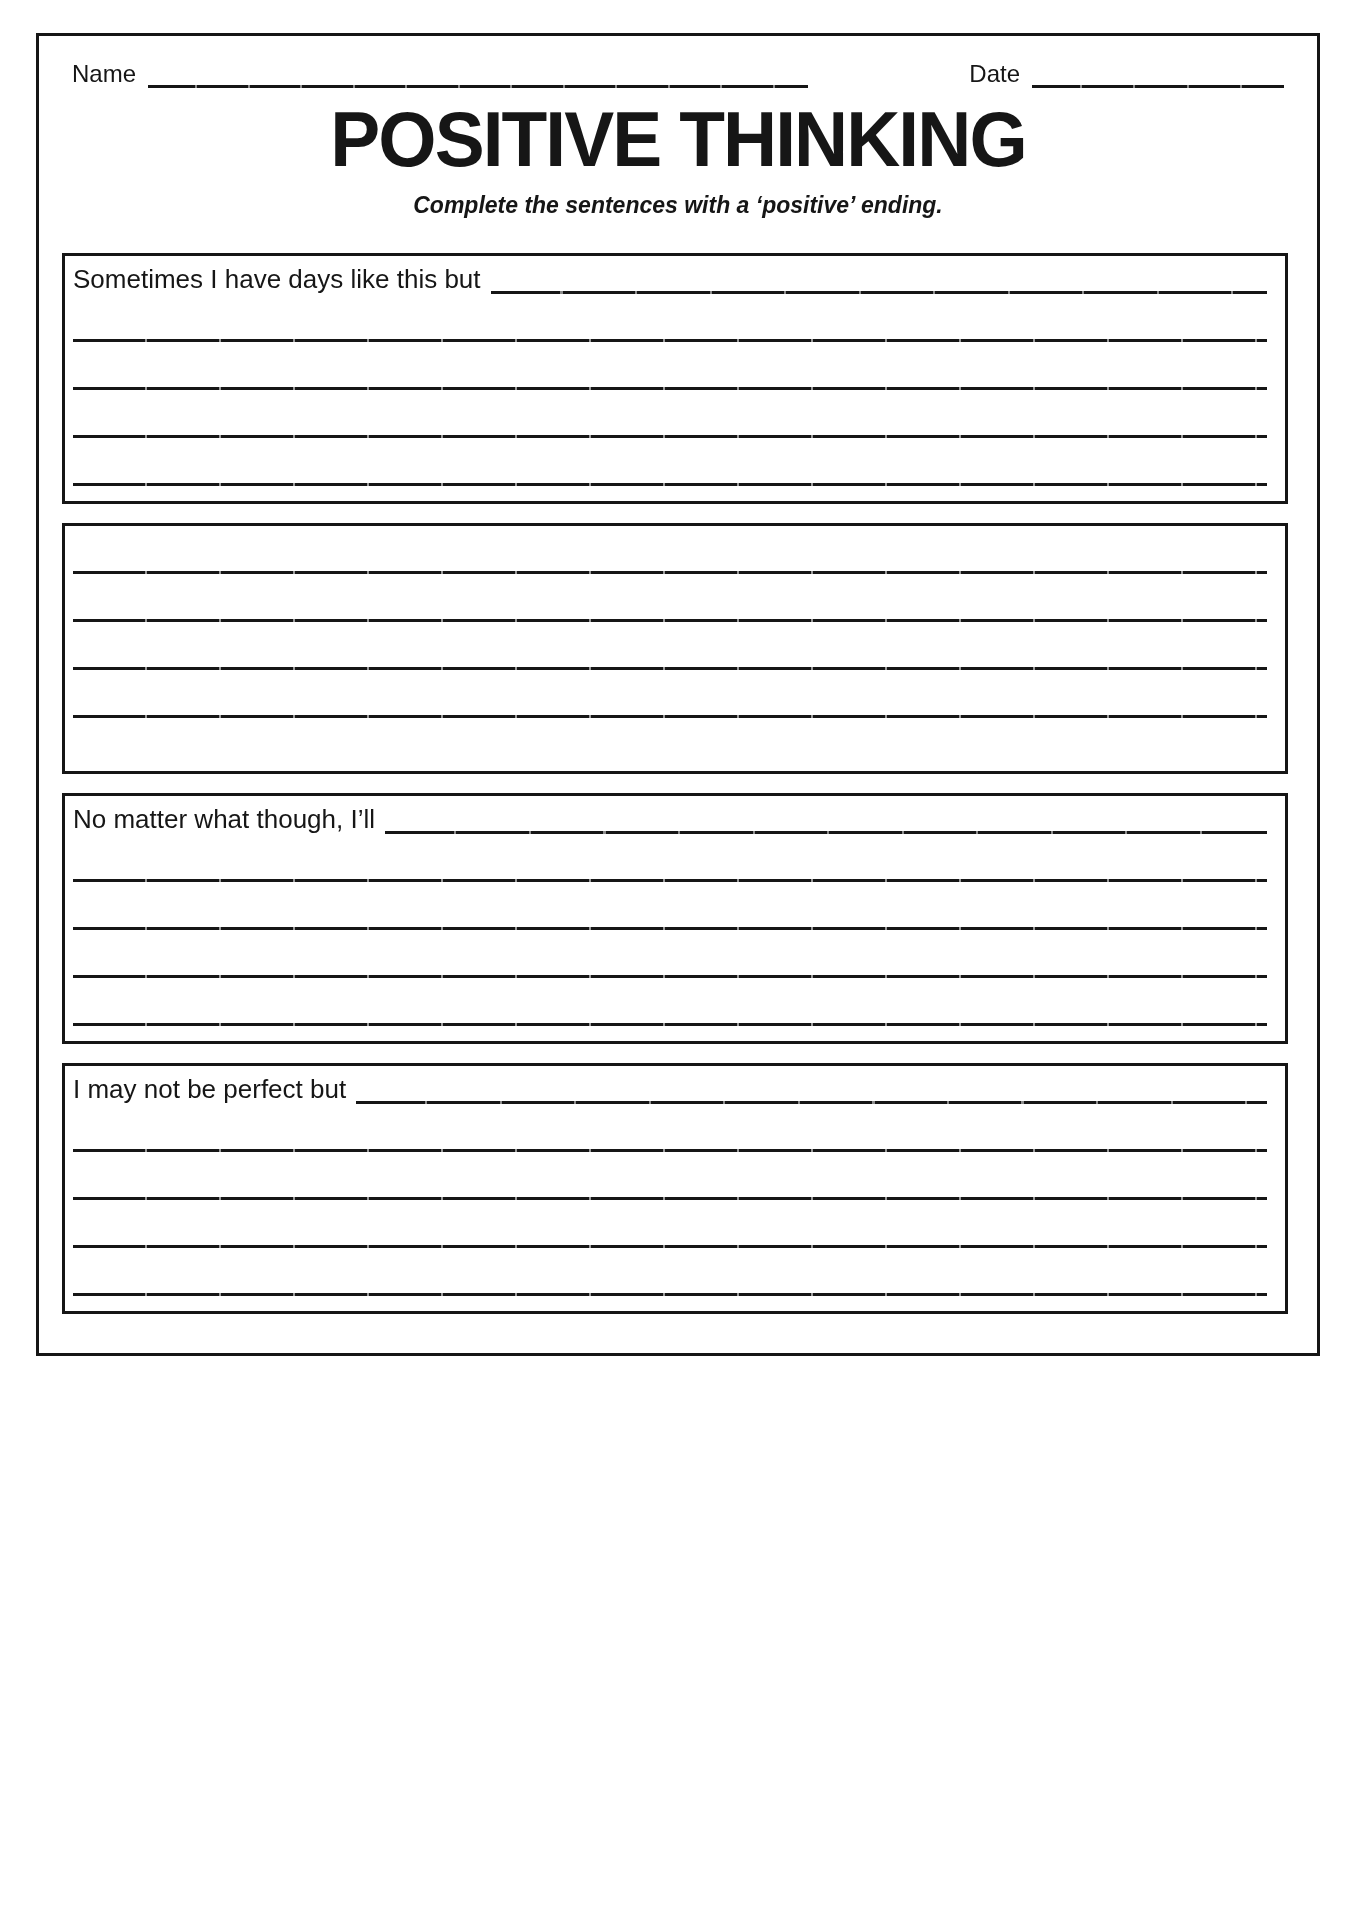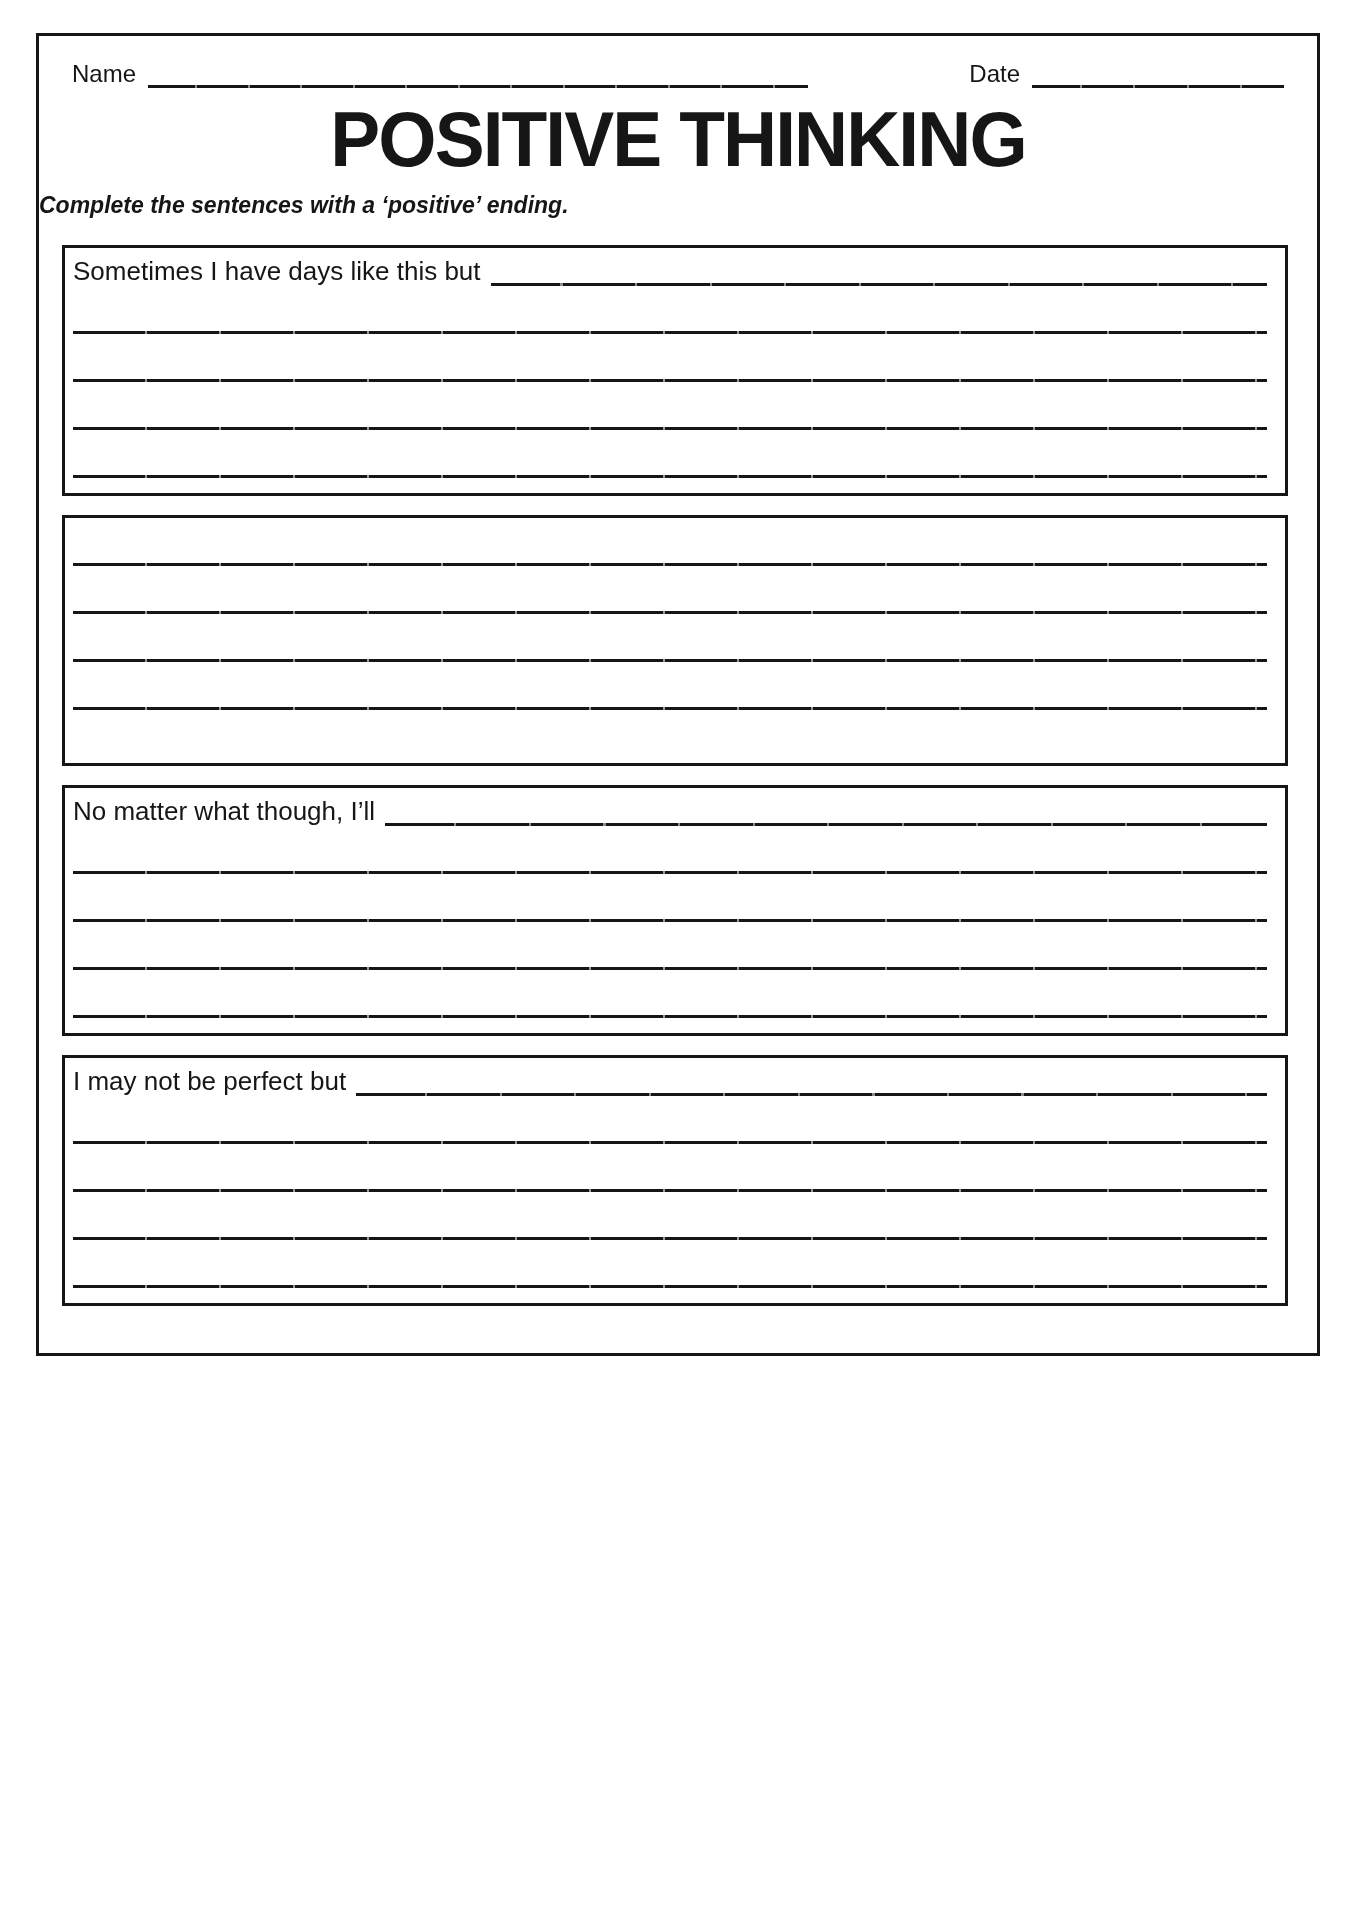--- a/index.html
+++ b/index.html
@@ -46,29 +46,29 @@
   .title {
     text-align: center;
     font-size: 78px;
     font-weight: 700;
     letter-spacing: -2px;
     line-height: 1;
     margin-top: 12px;
     transform: scaleX(0.96);
   }
   .subtitle {
-    text-align: left;
+    text-align: center;
     font-style: italic;
     font-weight: 600;
     font-size: 23px;
     margin-top: 14px;
   }
 
   
-  .sections { margin: 26px 29px 0 23px; border-radius: 28px; }
+  .sections { margin: 34px 29px 0 23px; border-radius: 28px; }
   .box {
     height: 251px;
     border: 3px solid var(--ink);
     margin-bottom: 19px;
     padding: 0 18px 0 8px;
     overflow: hidden;
   }
   .prompt-row {
     display: flex;
     align-items: flex-end;

